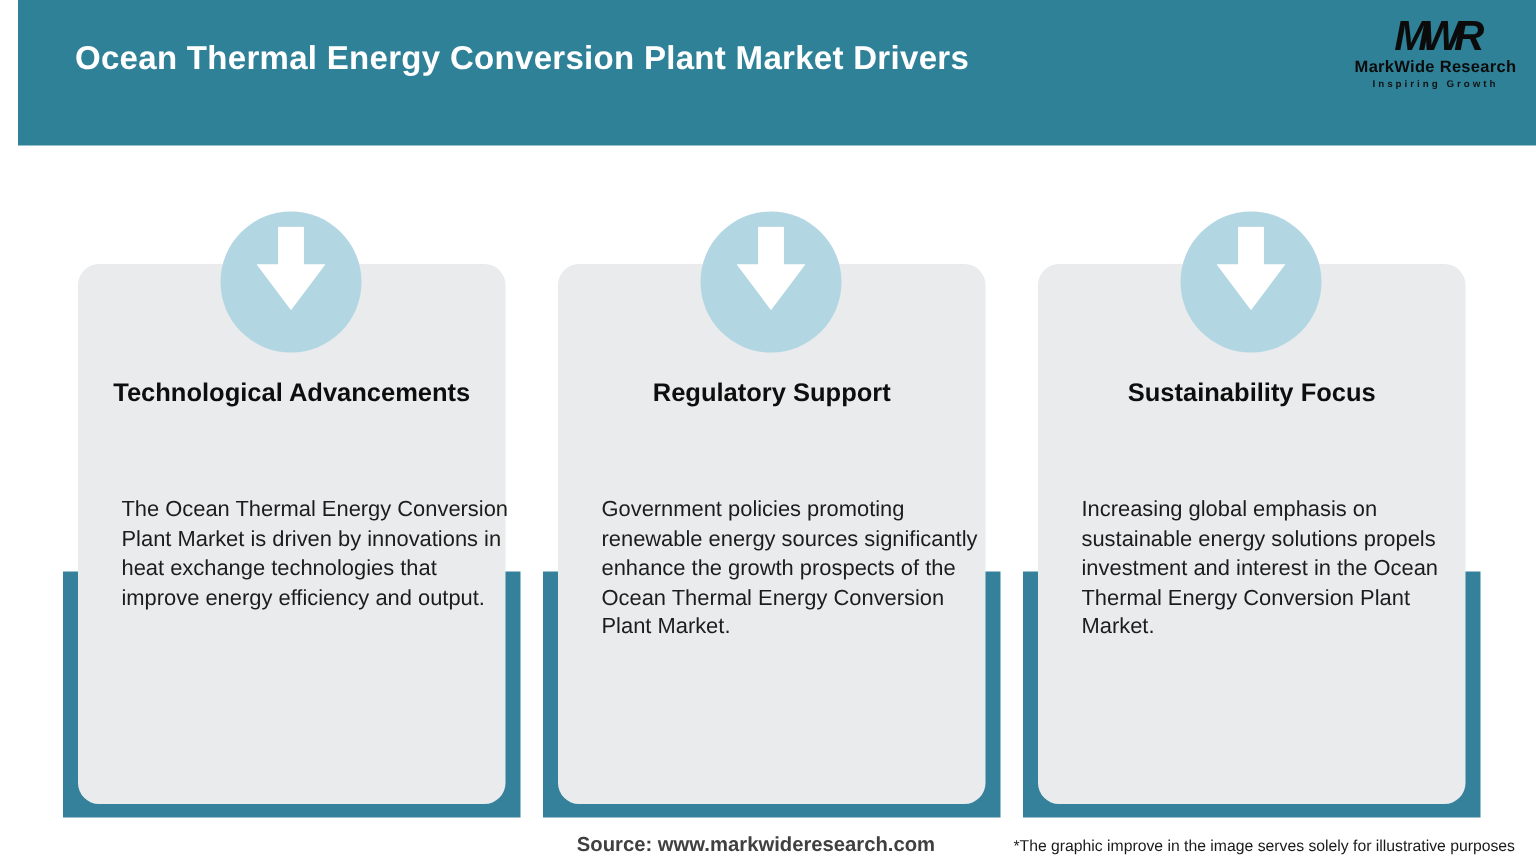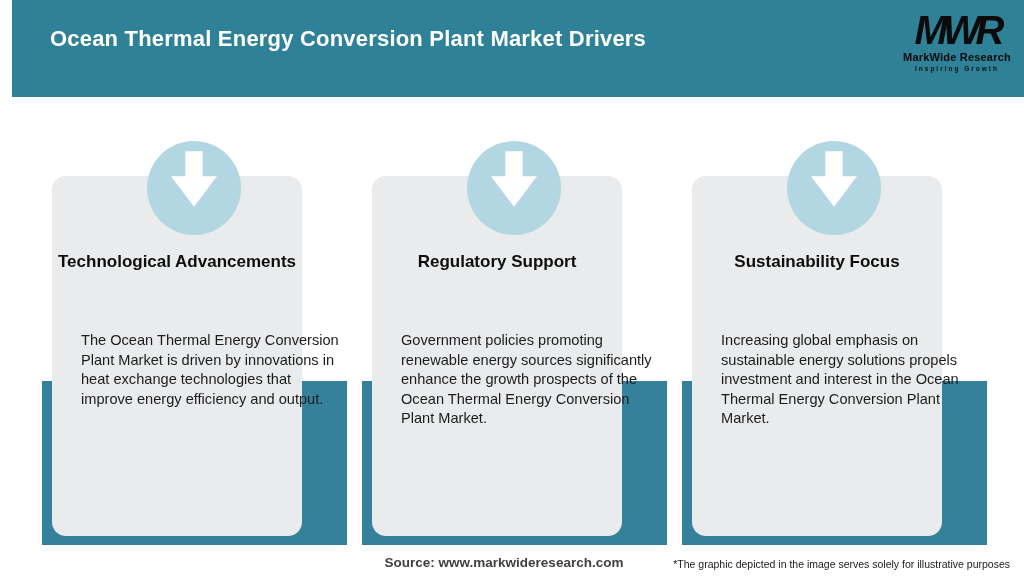--- a/index.html
+++ b/index.html
@@ -31,21 +31,21 @@
     letter-spacing: 0.2px;
   }
   .logo {
     position: absolute;
     right: 16px; top: 10px;
     width: 110px;
     text-align: center;
     color: #0b0b0b;
   }
   .logo-monogram {
-    font-size: 40px;
+    font-size: 28px;
     font-weight: bold;
     font-style: italic;
     letter-spacing: -5px;
     line-height: 1.0;
     color: #0b0b0b;
   }
   .logo-name {
     font-size: 11px;
     font-weight: bold;
     margin-top: 1px;
@@ -68,21 +68,21 @@
     height: 164px;
     background: #35819B;
   }
   .backing-1 { left: 42px; }
   .backing-2 { left: 362px; }
   .backing-3 { left: 682px; }
 
   .card {
     position: absolute;
     top: 176px;
-    width: 250px;
+    width: 285px;
     height: 360px;
     background: #E9EBEC;
     border-radius: 14px;
     padding-left: 23px;
   }
   .card-1 { left: 52px; }
   .card-2 { left: 372px; }
   .card-3 { left: 692px; }
 
   .circle {
@@ -185,15 +185,15 @@
     <div class="card-title">Sustainability Focus</div>
     <div class="card-body">Increasing global emphasis on sustainable energy solutions propels investment and interest in the Ocean Thermal Energy Conversion Plant Market.</div>
   </div>
   <div class="circle circle-3">
     <svg width="46" height="56" viewBox="0 0 48 58">
       <polygon points="15,0 33,0 33,26 48,26 24,58 0,26 15,26" fill="#FFFFFF"></polygon>
     </svg>
   </div>
 
   <div class="source">Source: www.markwideresearch.com</div>
-  <div class="disclaimer">*The graphic depicted in the image serves solely for illustrative purposes</div>
+  <div class="disclaimer">*The graphic improve in the image serves solely for illustrative purposes</div>
 
 </div>
 
 </body></html>

